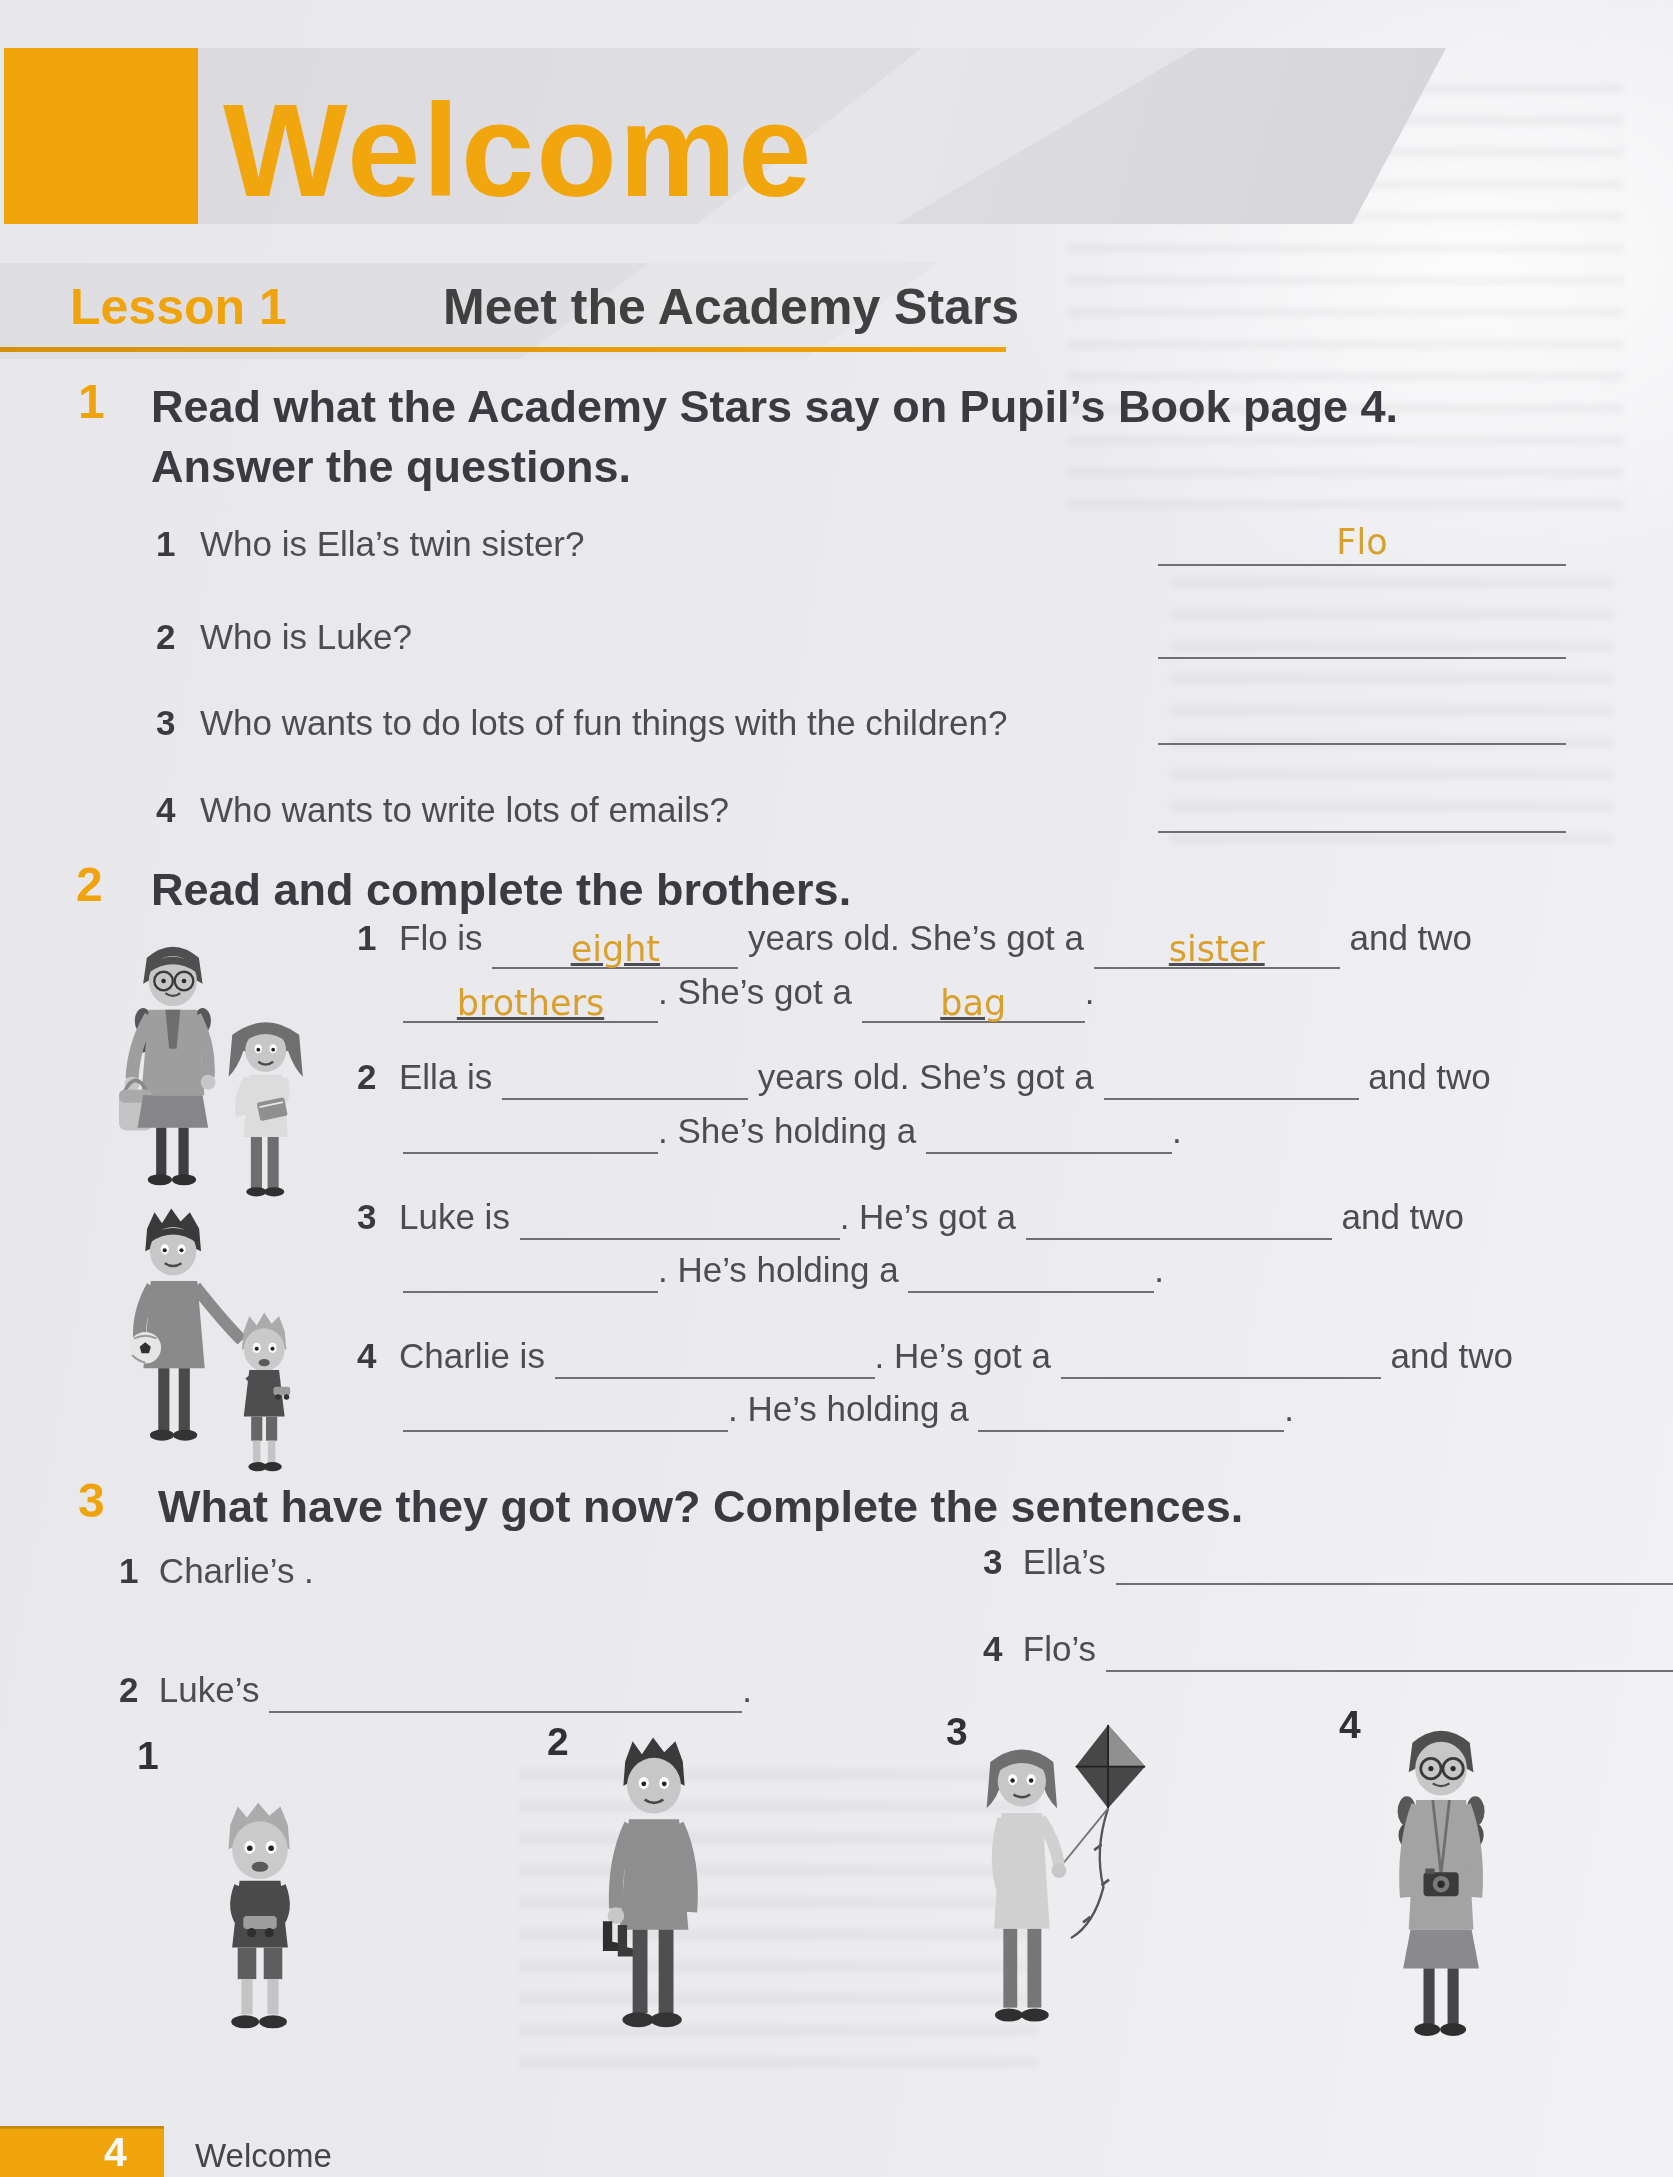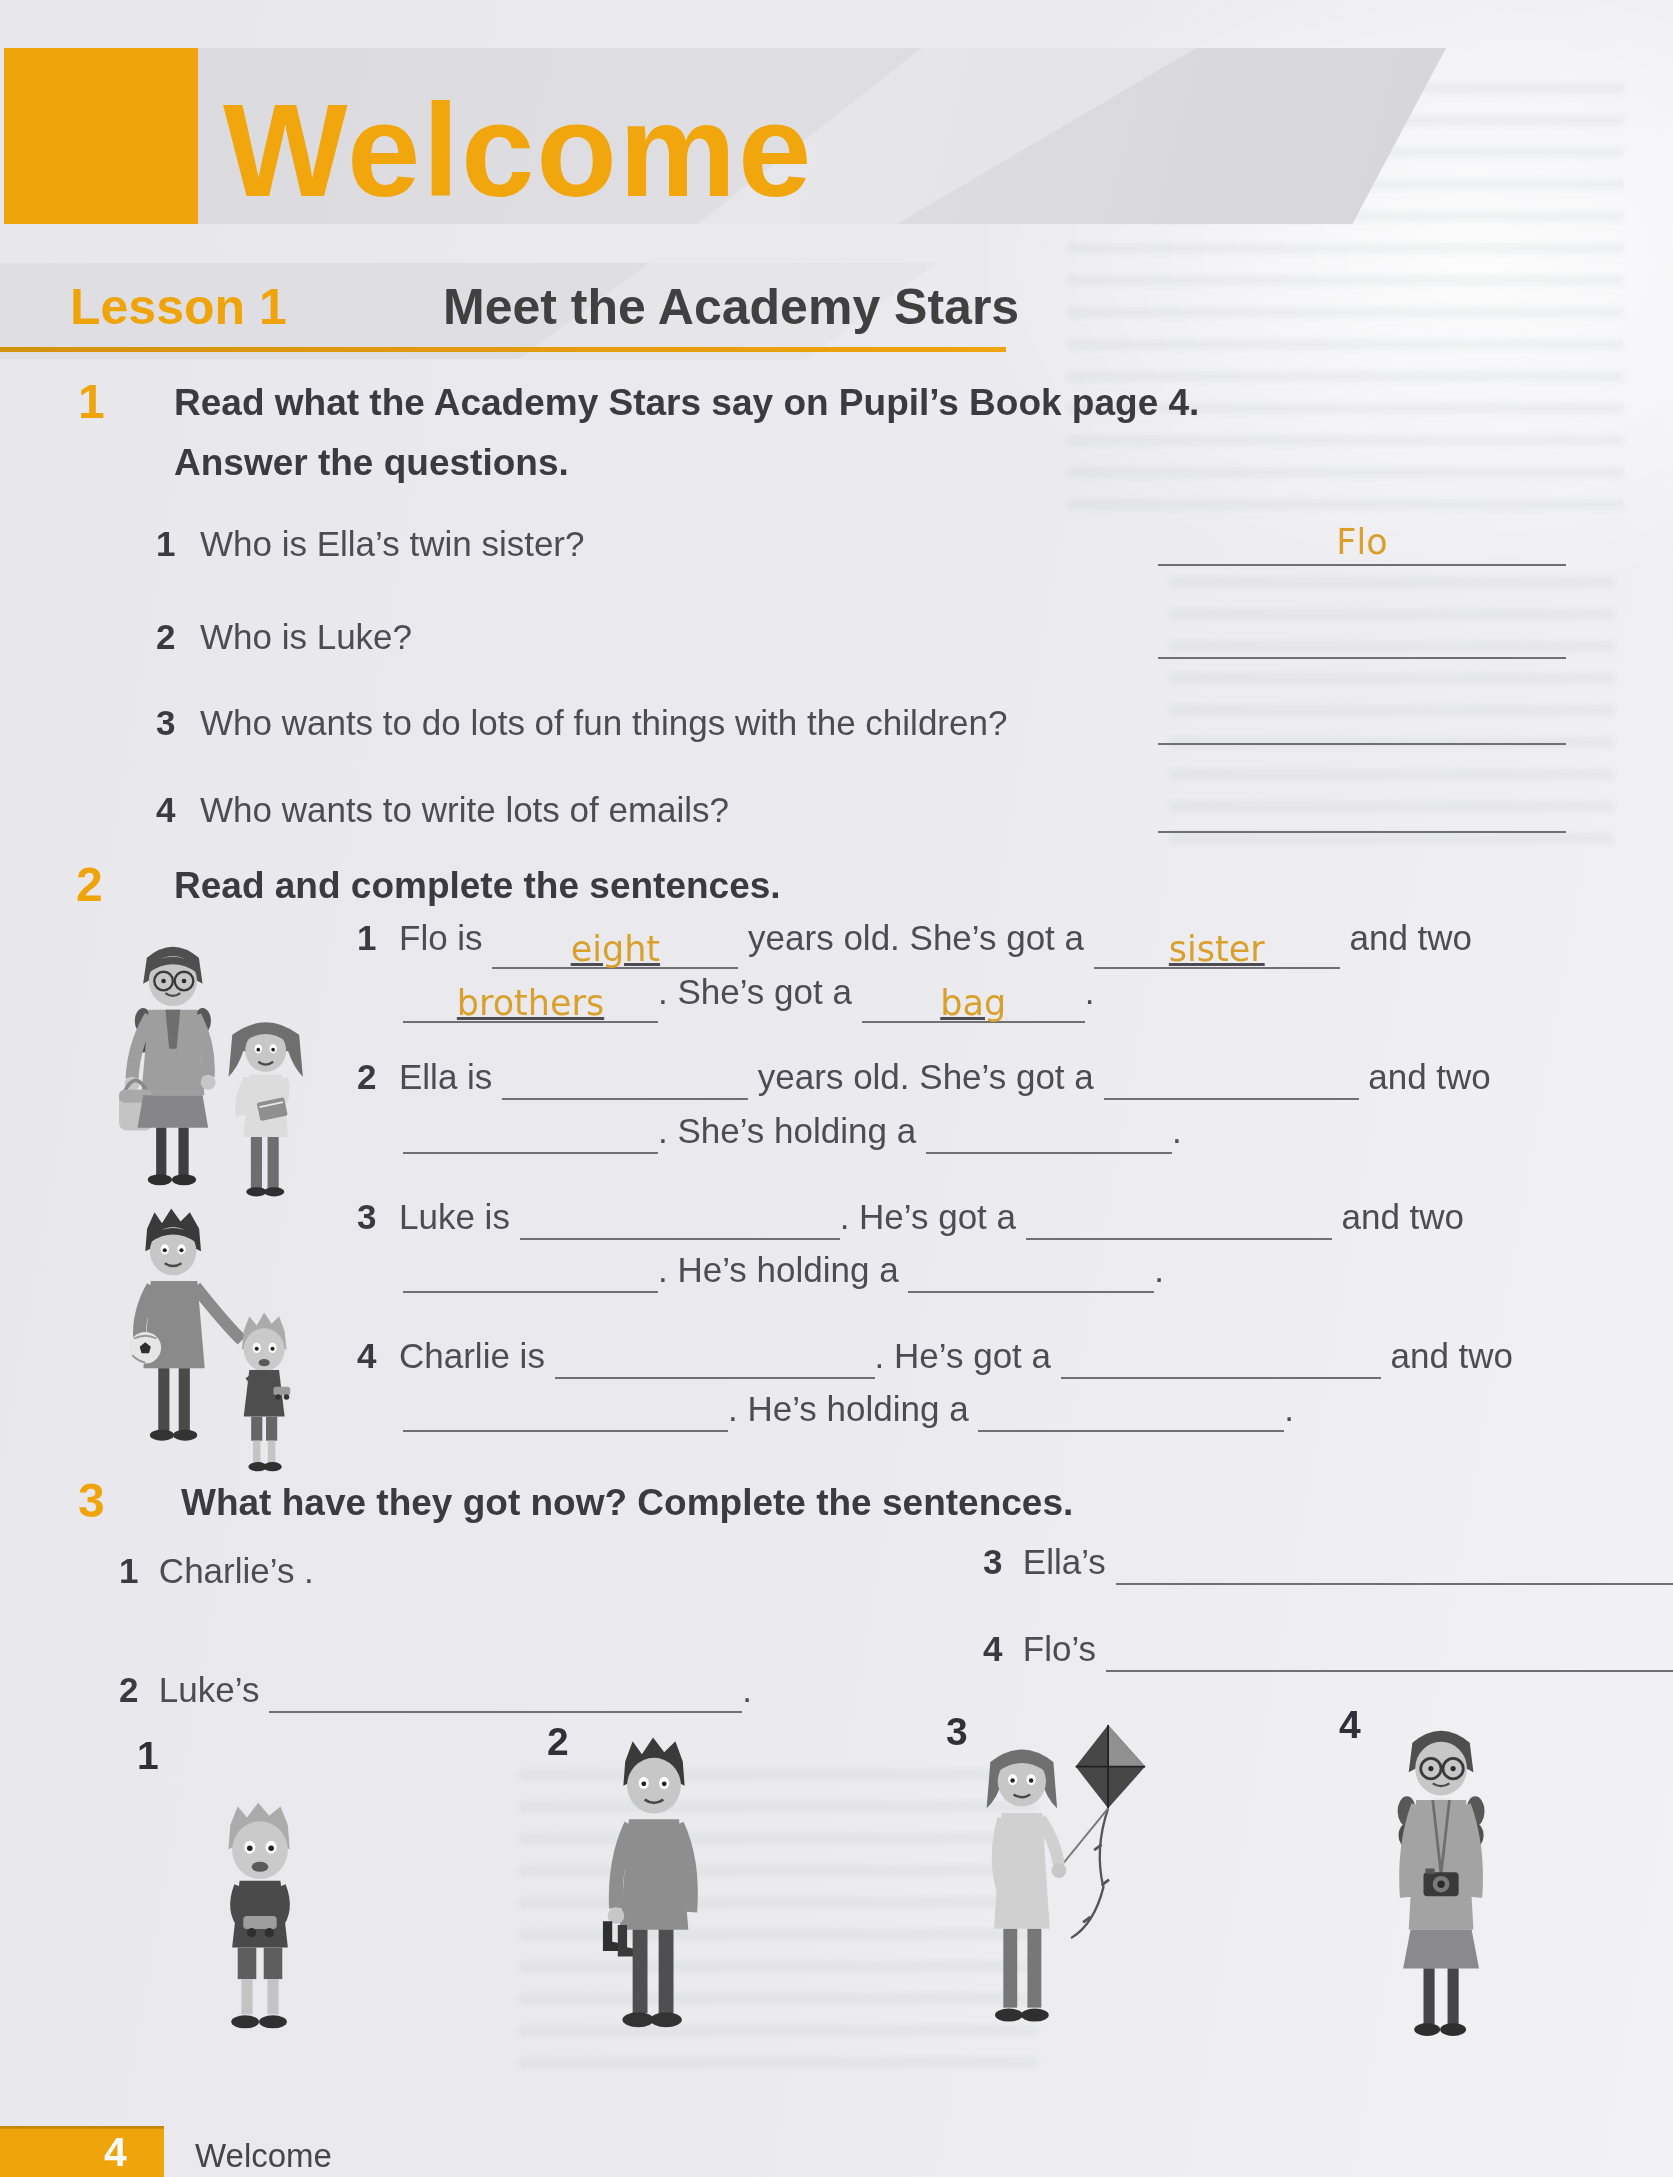--- a/index.html
+++ b/index.html
@@ -24,21 +24,21 @@
     clip-path:polygon(58% 0,80% 0,56% 100%,40% 100%);
   }
   .banner-title{left:223px;top:85px;font-size:132px;font-weight:bold;color:#F1A60D;letter-spacing:1.9px;line-height:1;}
   .wedge2{left:0;top:263px;width:937px;height:96px;background:#E6E6E9;clip-path:polygon(0 0,100% 0,86% 100%,0 100%);}
   .wedge1{left:0;top:263px;width:649px;height:96px;background:#DFDFE3;clip-path:polygon(0 0,100% 0,80% 100%,0 100%);}
   .lesson-label{left:70px;top:278px;font-size:50px;font-weight:bold;color:#F0A40C;}
   .lesson-title{left:443px;top:278px;font-size:50px;font-weight:bold;color:#404040;}
   .lesson-underline{left:0;top:347px;width:1006px;height:4.6px;background:linear-gradient(90deg,#D4920B,#F0A40C);}
   
   .sec-num{font-size:48px;font-weight:bold;color:#F0A40C;line-height:1;}
-  .sec-head{font-size:37px;font-weight:bold;color:#3A3A40;line-height:1;white-space:nowrap;margin-left:23px;}
+  .sec-head{font-size:45px;font-weight:bold;color:#3A3A40;line-height:1;white-space:nowrap;}
   .q-num{font-size:35px;font-weight:bold;color:#3A3A40;line-height:1.15;}
   .q-text{font-size:35px;color:#4C4C52;line-height:1.15;white-space:nowrap;}
   .q-line{left:1158px;width:408px;height:43px;border-bottom:2.8px solid #6F6F74;text-align:center;}
   .hw{font-family:"DejaVu Sans",sans-serif;color:#D9A02C;font-size:35px;line-height:43px;}
   .item-num{font-size:35px;font-weight:bold;color:#3A3A40;line-height:1.15;}
   .item-line{font-size:35px;color:#4C4C52;line-height:1.15;white-space:nowrap;}
   .blank{display:inline-block;height:37px;border-bottom:2.8px solid #6F6F74;vertical-align:-11px;text-align:center;text-decoration:underline;}
   .blank .hw{display:block;height:37px;line-height:39px;}
   .bw240{width:223px}.bw265{width:246px}.bw275{width:255px}.bw330{width:306px}
   .bw345{width:320px}.bw350{width:325px}.bw500{width:464px}.bw510{width:473px}
@@ -88,21 +88,21 @@
 
   <div class="abs q-num" style="left:156px;top:703px;">3</div>
   <div class="abs q-text" style="left:200px;top:703px;">Who wants to do lots of fun things with the children?</div>
   <div class="abs q-line" style="top:700px;"><span class="hw"></span></div>
 
   <div class="abs q-num" style="left:156px;top:790px;">4</div>
   <div class="abs q-text" style="left:200px;top:790px;">Who wants to write lots of emails?</div>
   <div class="abs q-line" style="top:788px;"><span class="hw"></span></div>
 
   <div class="abs sec-num" style="left:76px;top:861px;">2</div>
-  <div class="abs sec-head" style="left:151px;top:867px;">Read and complete the sentences.</div>
+  <div class="abs sec-head" style="left:151px;top:867px;">Read and complete the brothers.</div>
 
   <svg class="abs" style="left:119px;top:928px;" width="195" height="288" viewBox="0 0 210 310">
     <ellipse cx="26" cy="100" rx="9" ry="14" fill="#585858"></ellipse>
       <ellipse cx="26" cy="122" rx="8" ry="12" fill="#4F4F4F"></ellipse>
     <ellipse cx="90" cy="100" rx="9" ry="14" fill="#585858"></ellipse>
       <ellipse cx="90" cy="122" rx="8" ry="12" fill="#4F4F4F"></ellipse>
     <path d="M30,32 Q58,8 86,32 L90,60 Q58,40 26,60 Z" fill="#4F4F4F"></path>
     <ellipse cx="58" cy="57" rx="26" ry="27" fill="#C7C7C7"></ellipse>
     <path d="M32,48 Q58,30 84,48 L84,40 Q58,22 32,40 Z" fill="#4F4F4F"></path>
     <circle cx="48" cy="57" r="10" fill="none" stroke="#3A3A3A" stroke-width="2.5"></circle>

